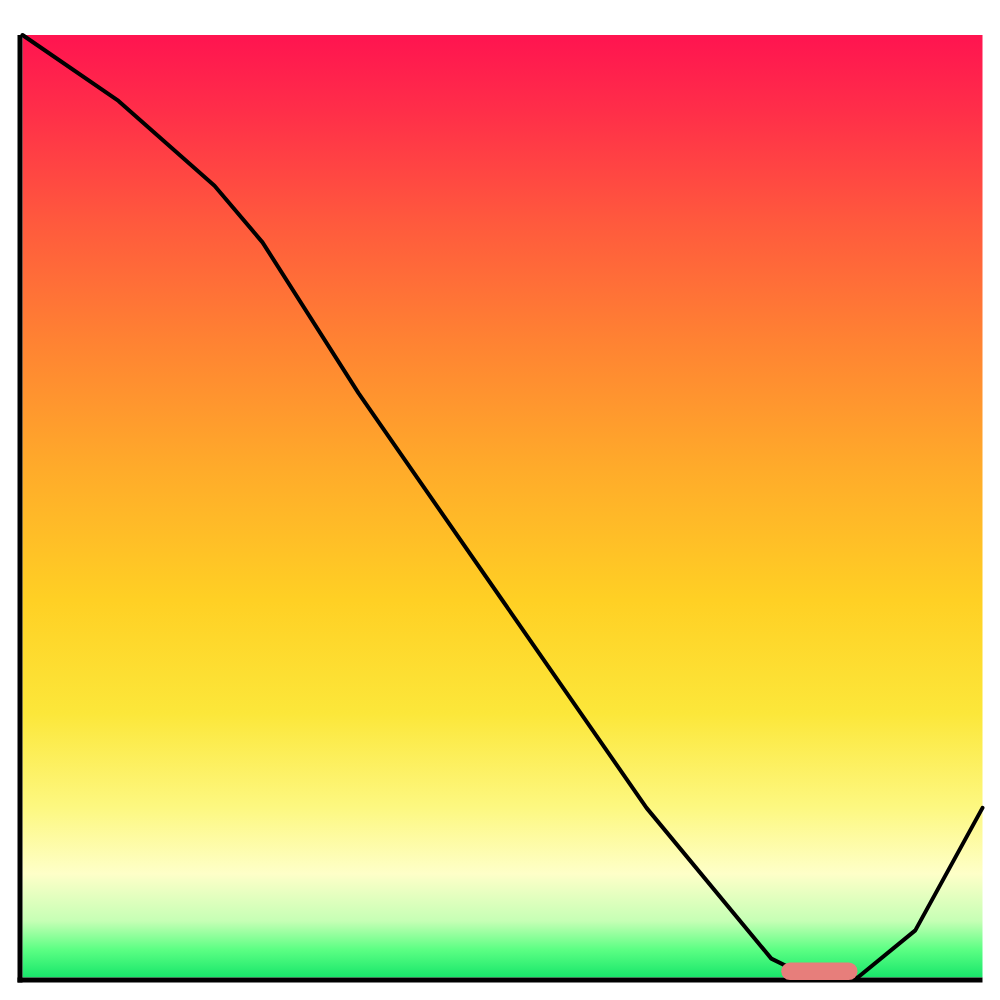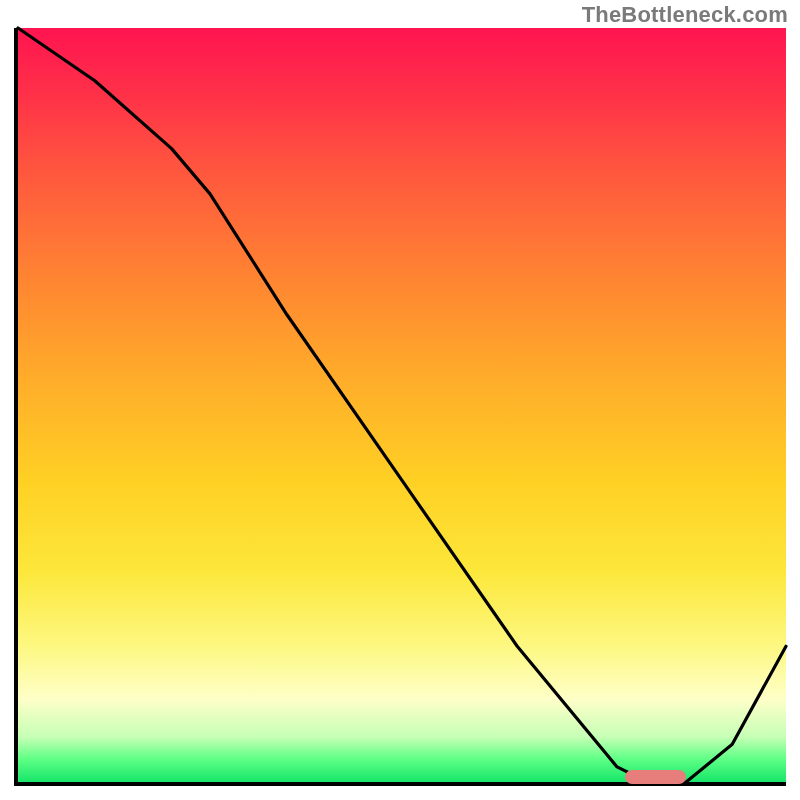--- a/index.html
+++ b/index.html
@@ -70,21 +70,20 @@
     height: 14px;
     background: #e77e7b;
     border-radius: 7px;
   }
 </style>
 </head>
 <body>
 
 <div class="container">
 
-  <div class="watermark">TheBottleneck.com</div>
 
   <div class="gradient"></div>
 
   <div class="plot-frame"></div>
 
   <svg class="curve" viewBox="0 0 768 754" preserveAspectRatio="none">
     <path id="curve-path" fill="none" stroke="#000" stroke-width="3.2" stroke-linecap="round" stroke-linejoin="round" d="M 0 0 L 76.80000000000001 52.77999999999997 L 153.60000000000002 120.63999999999999 L 192 165.88 L 268.79999999999995 286.52 L 384 452.4 L 499.20000000000005 618.28 L 599.04 738.92 L 629.76 754 L 668.16 754 L 714.24 716.3 L 768 618.28"></path>
   </svg>
 
   <div id="marker" class="marker" style="left: 624.72px; width: 61.44px; top: 770px;"></div>

